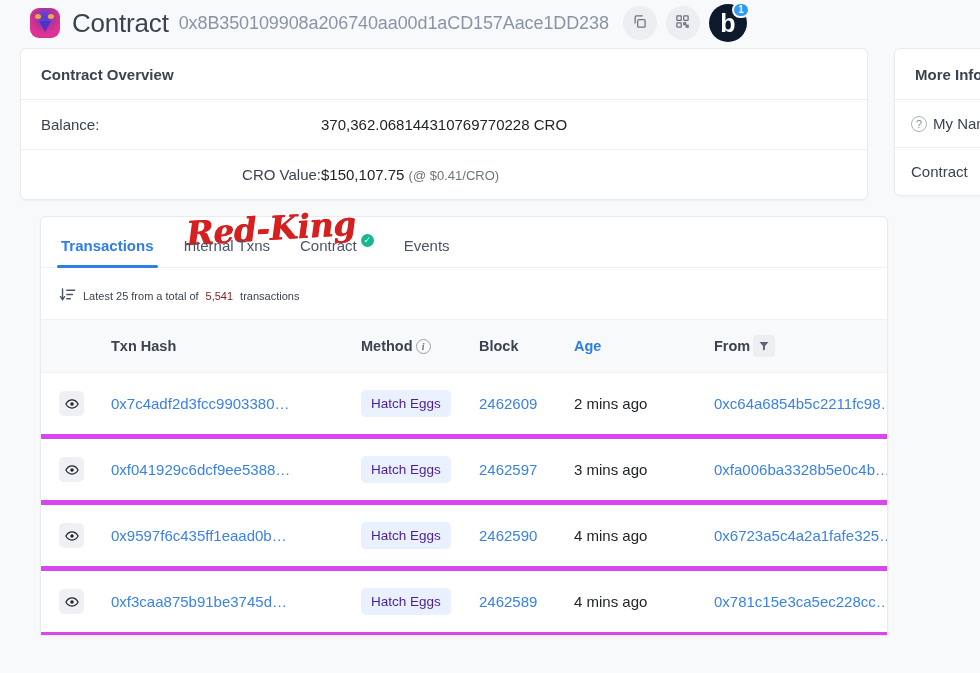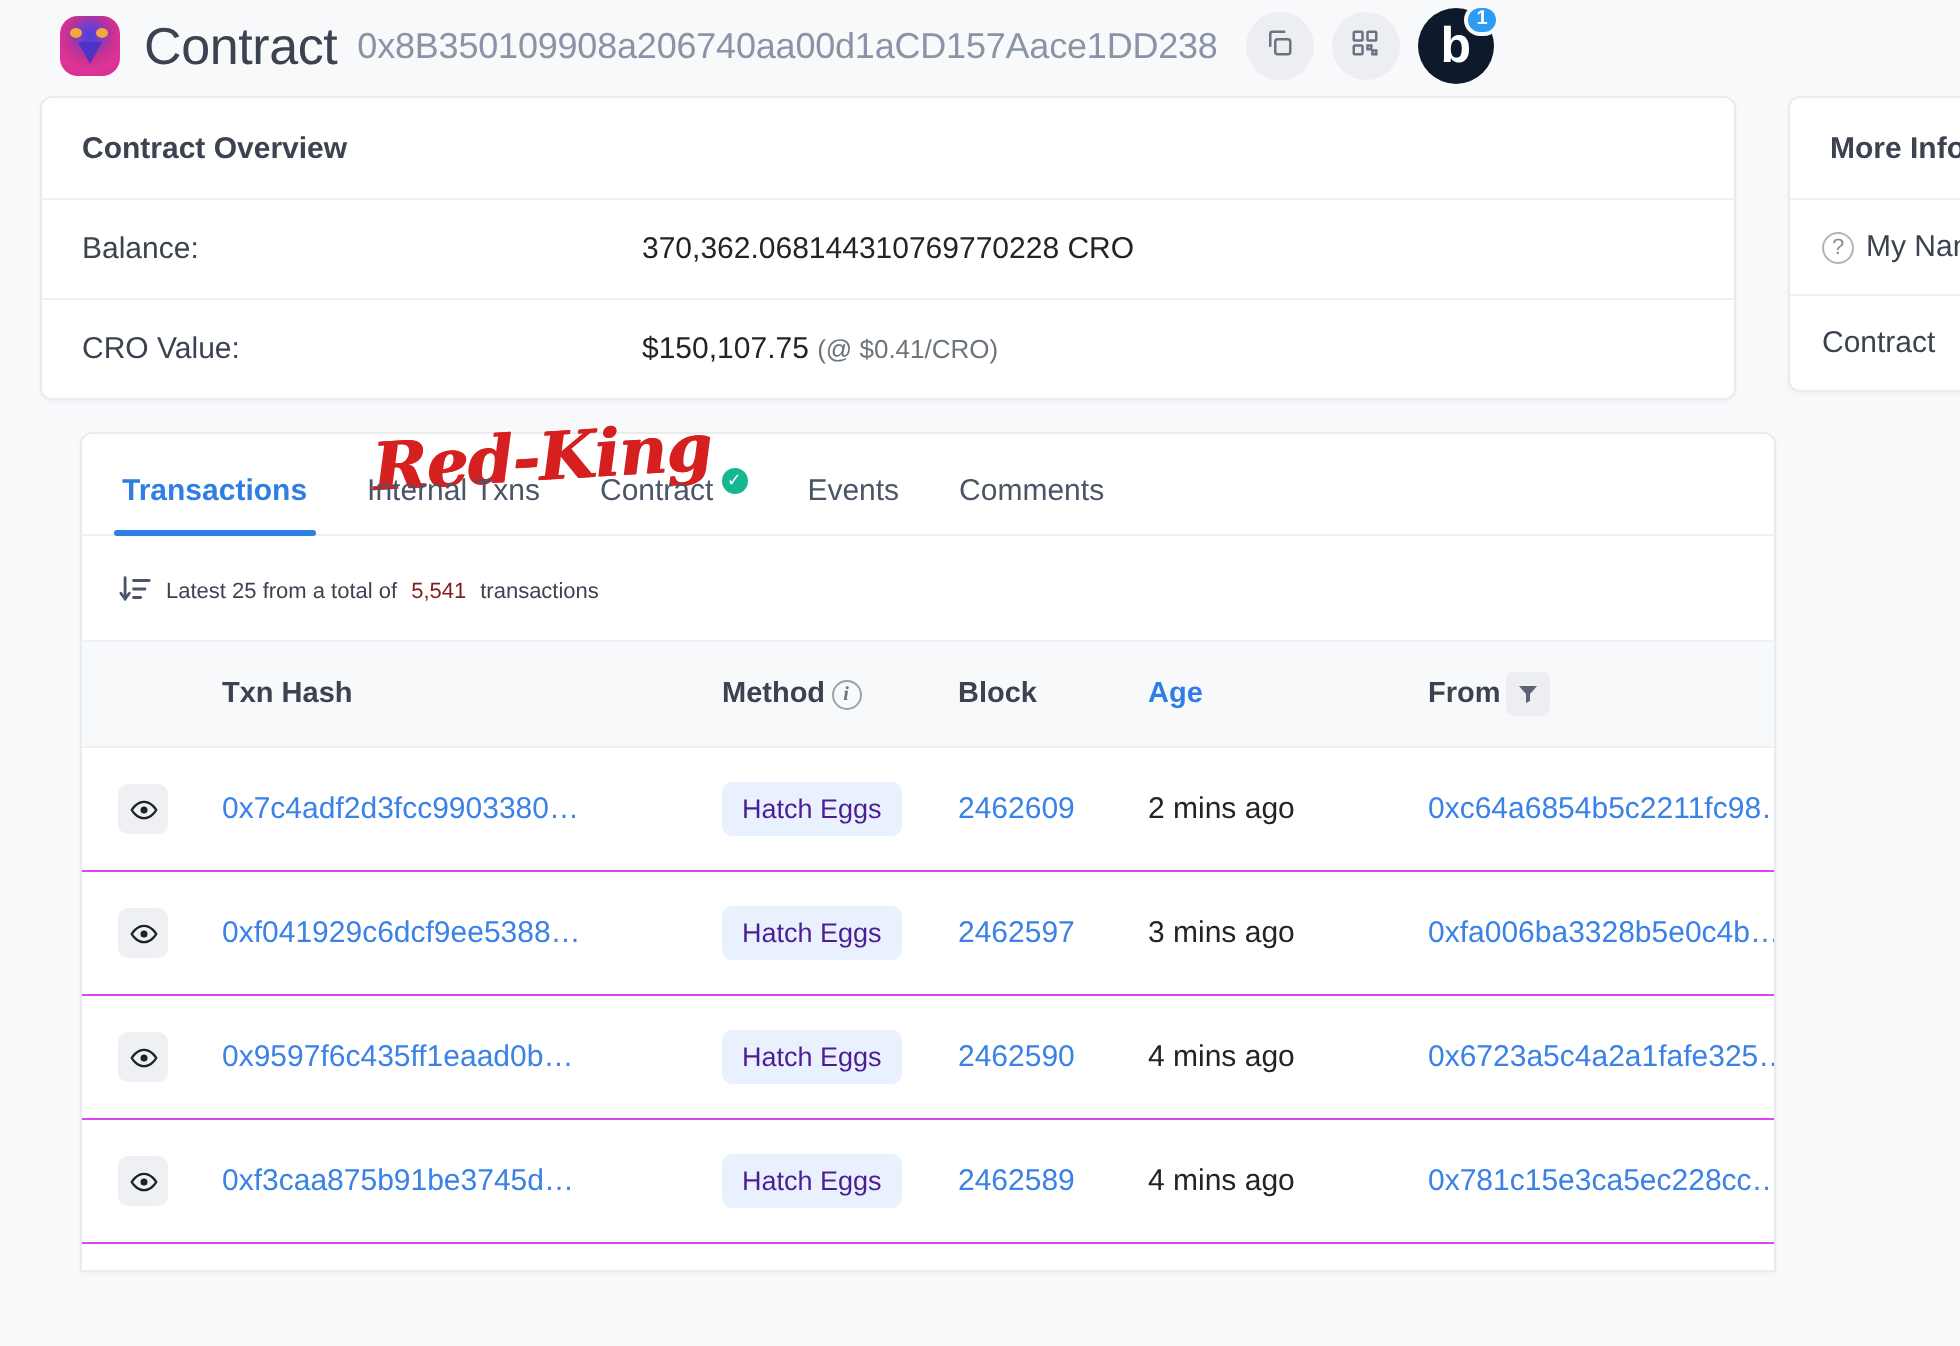--- a/index.html
+++ b/index.html
@@ -152,21 +152,21 @@
   }
 
   .card-row {
     display: flex;
     align-items: center;
     padding: 16px 20px;
     border-bottom: 1px solid #eef0f3;
     font-size: 15px;
     white-space: nowrap;
   }
-  .card-row:last-child { border-bottom: none; }
+  .card-row:last-child { border-bottom: none; text-align: right; }
 
   .row-label {
     color: #3b4350;
     width: 280px;
     flex: 0 0 280px;
   }
   .row-value { color: #212529; }
   .row-value .muted {
     color: #6c757d;
     font-size: 13px;
@@ -328,21 +328,21 @@
     background: #eceef1;
     display: inline-flex;
     align-items: center;
     justify-content: center;
     cursor: pointer;
     color: #5a6472;
   }
 
   .tbl tbody td {
     padding: 17px 8px;
-    border-bottom: 1px solid #d946ef;
+    border-bottom: 5px solid #d946ef;
     color: #212529;
     white-space: nowrap;
     overflow: hidden;
     text-overflow: ellipsis;
   }
 
   .col-eye   { width: 62px; padding-left: 18px !important; }
   .col-hash  { width: 250px; }
   .col-method{ width: 118px; }
   .col-block { width: 95px; }
@@ -455,23 +455,20 @@
     </div>
     <div class="tab">
       <span>Internal Txns</span>
     </div>
     <div class="tab">
       <span>Contract</span>
       <span class="verified-dot">✓</span>
     </div>
     <div class="tab">
       <span>Events</span>
-    </div>
-    <div class="tab">
-      <span>Comments</span>
     </div>
   </div>
 
   <div class="txn-summary">
     <span class="sort-icon">
       <svg width="17" height="17" viewBox="0 0 24 24" fill="none" stroke="currentColor" stroke-width="2" stroke-linecap="round">
         <path d="M5 4v15"></path>
           <path d="M2 15l3 4 3-4"></path>
         <path d="M11 6h11"></path>
           <path d="M11 12h8"></path>

